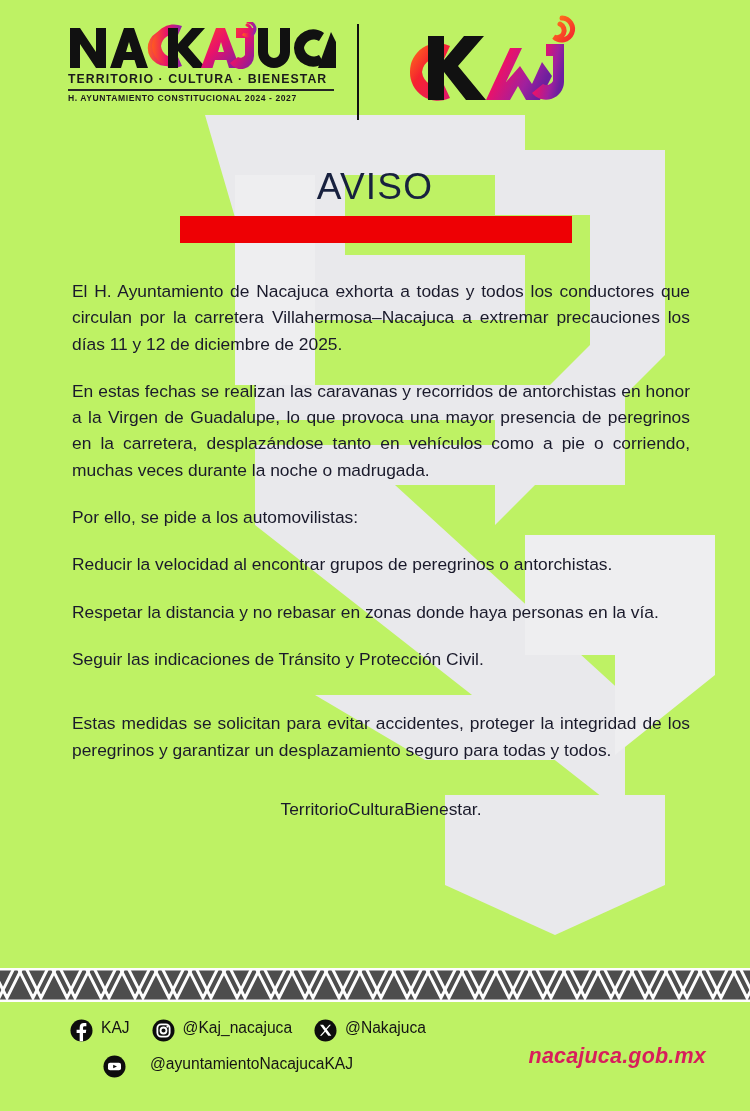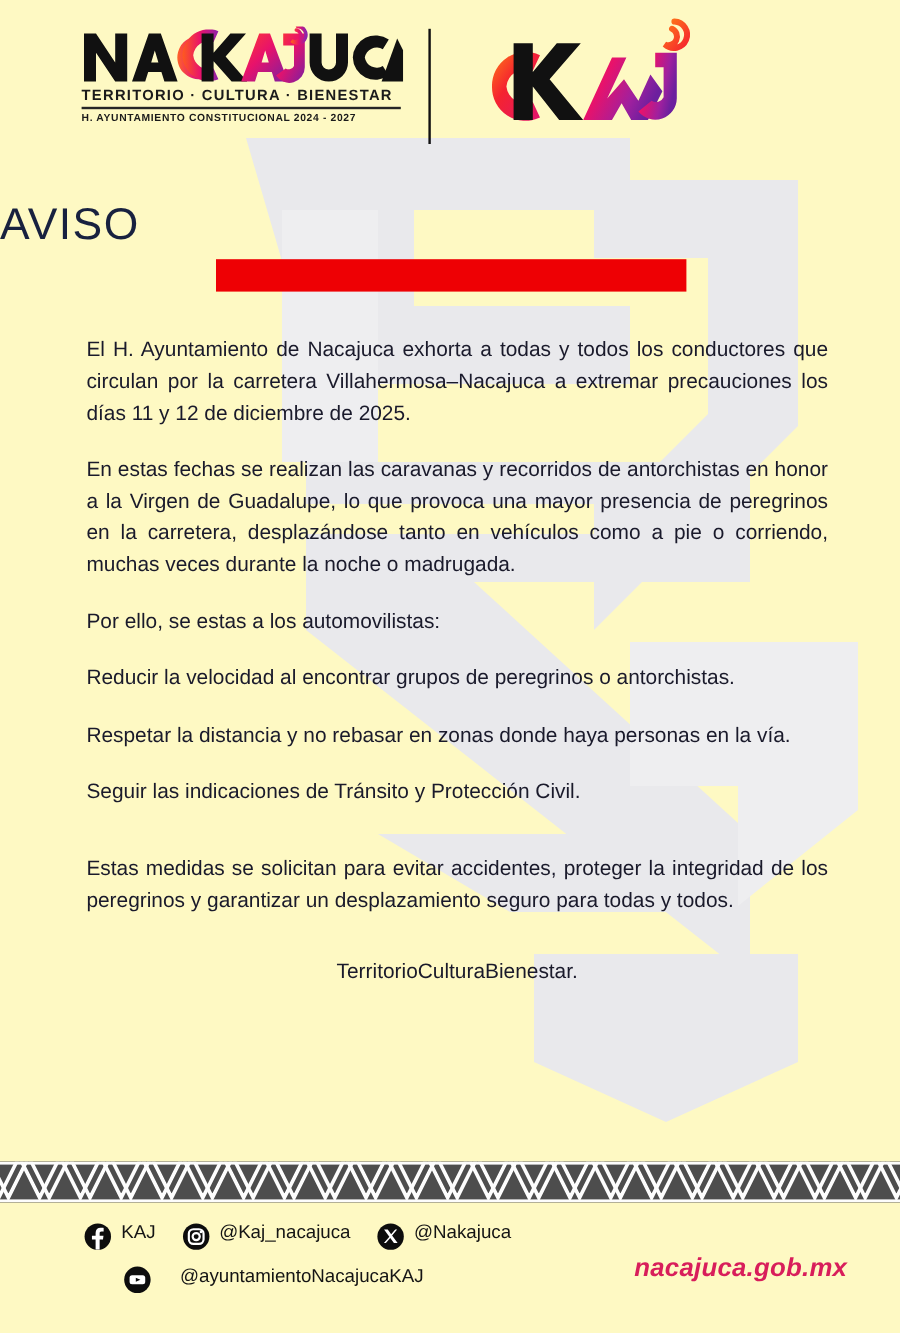--- a/index.html
+++ b/index.html
@@ -7,21 +7,21 @@
     padding: 0;
     background: #ffffff;
   }
   body {
     font-family: "Liberation Sans", sans-serif;
   }
   .page {
     position: relative;
     width: 750px;
     height: 1111px;
-    background: #fef9c3;
+    background: #bef264;
     overflow: hidden;
   }
 
   
   .watermark {
     position: absolute;
     left: 195px;
     top: 55px;
     width: 560px;
     height: 900px;
@@ -87,20 +87,21 @@
     width: 190px;
     height: 100px;
   }
 
   
   .title {
     position: absolute;
     left: 0;
     top: 166px;
     width: 750px;
+    text-align: center;
     font-size: 37px;
     letter-spacing: 1.2px;
     color: #18213f;
     font-weight: 400;
     z-index: 3;
     font-family: "Liberation Sans", sans-serif;
   }
   .redbar {
     position: absolute;
     left: 180px;
@@ -295,21 +296,21 @@
       </svg>
     </div>
   </div>
 
   <div class="title">AVISO</div>
   <div class="redbar"></div>
 
   <div class="content">
     <p class="para j">El H. Ayuntamiento de Nacajuca exhorta a todas y todos los conductores que circulan por la carretera Villahermosa–Nacajuca a extremar precauciones los días 11 y 12 de diciembre de 2025.</p>
     <p class="para j">En estas fechas se realizan las caravanas y recorridos de antorchistas en honor a la Virgen de Guadalupe, lo que provoca una mayor presencia de peregrinos en la carretera, desplazándose tanto en vehículos como a pie o corriendo, muchas veces durante la noche o madrugada.</p>
-    <p class="para">Por ello, se estas a los automovilistas:</p>
+    <p class="para">Por ello, se pide a los automovilistas:</p>
     <p class="para j">Reducir la velocidad al encontrar grupos de peregrinos o antorchistas.</p>
     <p class="para">Respetar la distancia y no rebasar en zonas donde haya personas en la vía.</p>
     <p class="para">Seguir las indicaciones de Tránsito y Protección Civil.</p>
     <p class="para j" style="margin-top:38px">Estas medidas se solicitan para evitar accidentes, proteger la integridad de los peregrinos y garantizar un desplazamiento seguro para todas y todos.</p>
     <div class="slogan">TerritorioCulturaBienestar.</div>
   </div>
 
   <div class="zigzag">
     <svg width="750" height="34" viewBox="0 0 750 34" aria-hidden="true">
       <rect x="0" y="0" width="750" height="34" fill="#4d4d4d"></rect>

